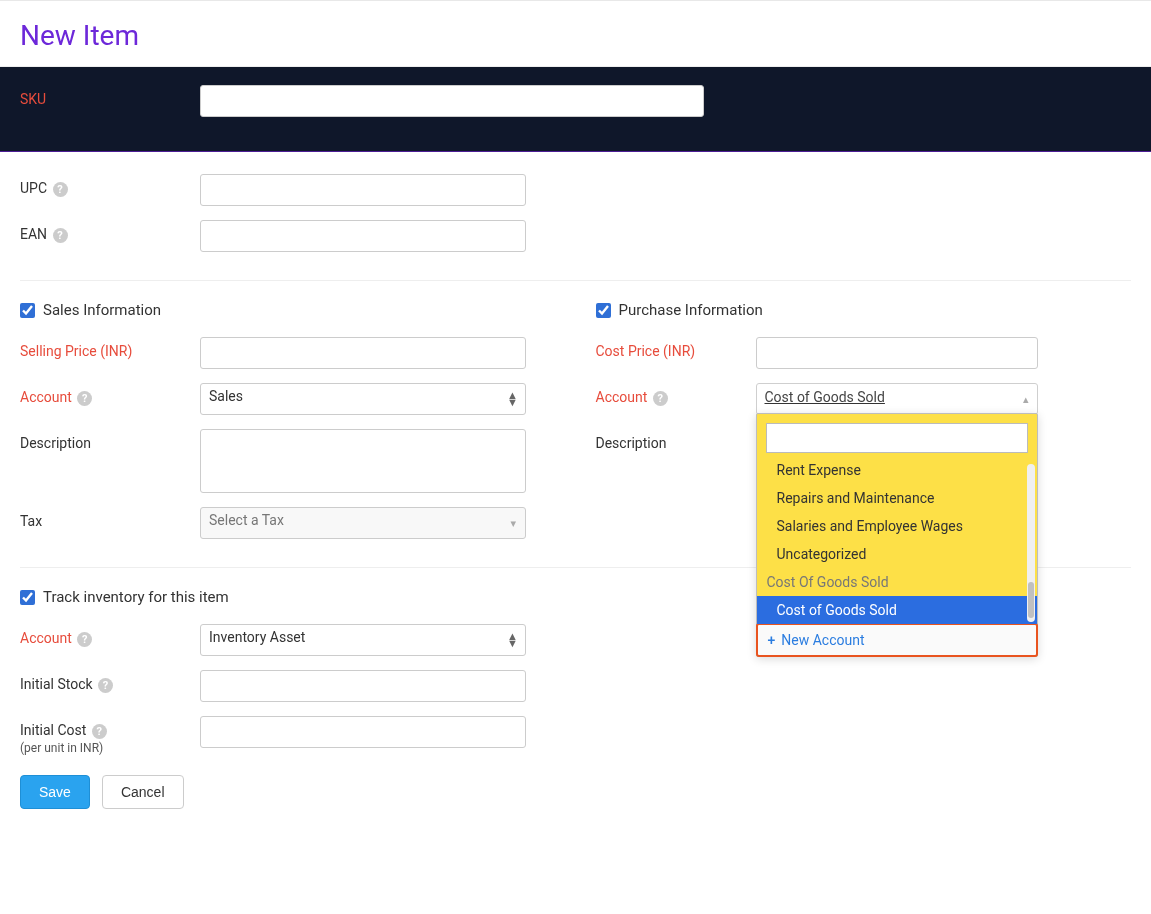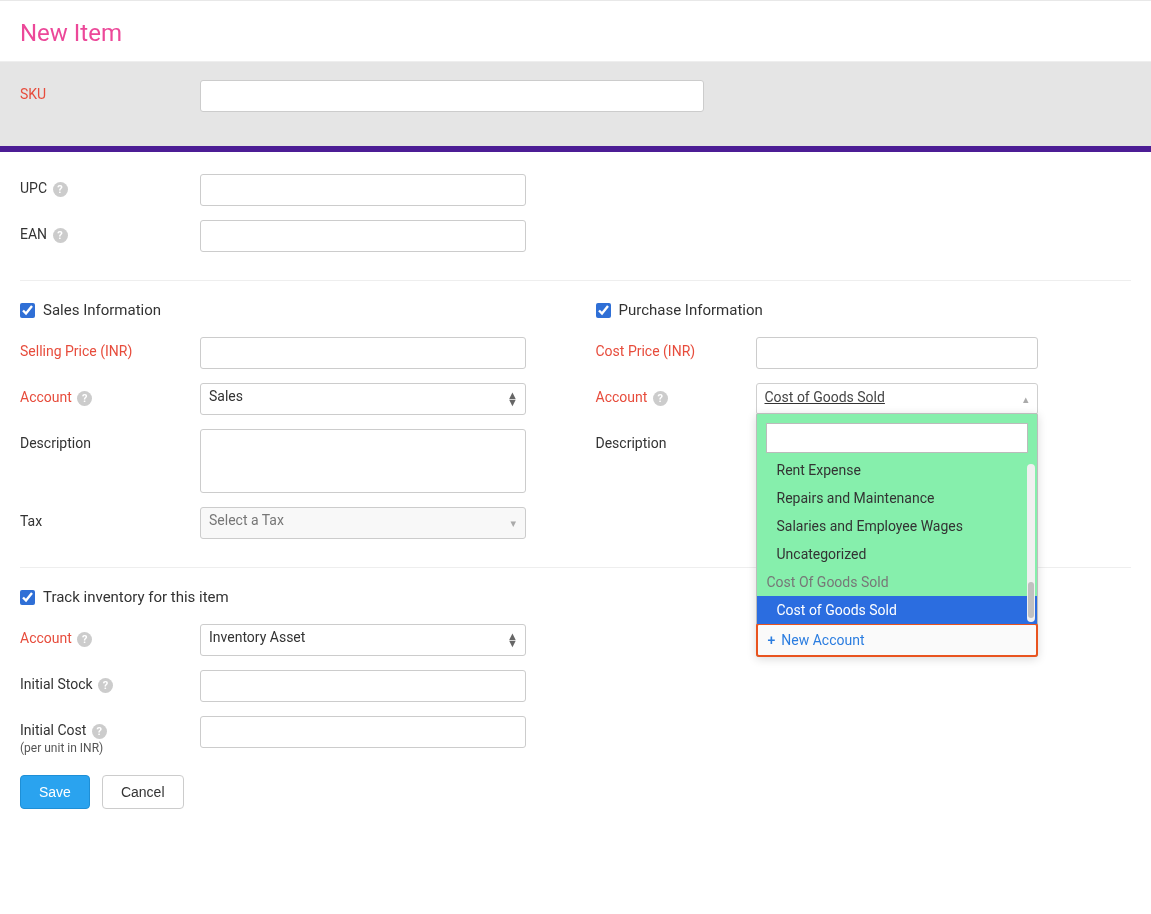--- a/index.html
+++ b/index.html
@@ -5,28 +5,28 @@
   * { box-sizing: border-box; margin: 0; padding: 0; }
   body {
     font-family: -apple-system, BlinkMacSystemFont, "Segoe UI", Roboto, Helvetica, Arial, sans-serif;
     background: #fff;
     color: #333;
     width: 1151px;
   }
   .container { border-top: 1px solid #e8e8e8; }
   .page-header {
     padding: 18px 20px 14px;
-    font-size: 24px;
+    font-size: 28px;
     font-weight: 400;
-    color: #ec4899;
+    color: #6d28d9;
   }
   .sku-band {
-    background: #e5e5e5;
+    background: #0f172a;
     border-top: 1px solid #eee;
-    border-bottom: 6px solid #4c1d95;
+    border-bottom: 1px solid #4c1d95;
     padding: 18px 20px 34px;
   }
   .field-row { display: flex; align-items: flex-start; }
   .label {
     width: 180px;
     font-size: 14px;
     color: #333;
     padding-top: 6px;
     flex-shrink: 0;
   }
@@ -108,21 +108,21 @@
     position: relative;
   }
   .dd-chev {
     position: absolute; right: 8px; top: 50%; transform: translateY(-50%);
     color: #aaa; font-size: 11px;
   }
   .dd-panel {
     position: absolute;
     top: 30px; left: 0;
     width: 282px;
-    background: #86efac;
+    background: #fde047;
     border: 1px solid #bdbdbd;
     border-radius: 2px;
     box-shadow: 0 2px 10px rgba(0,0,0,0.15);
     z-index: 20;
   }
   .dd-search {
     margin: 9px;
     border: 1px solid #bbb;
     height: 30px;
     padding: 2px 6px;

